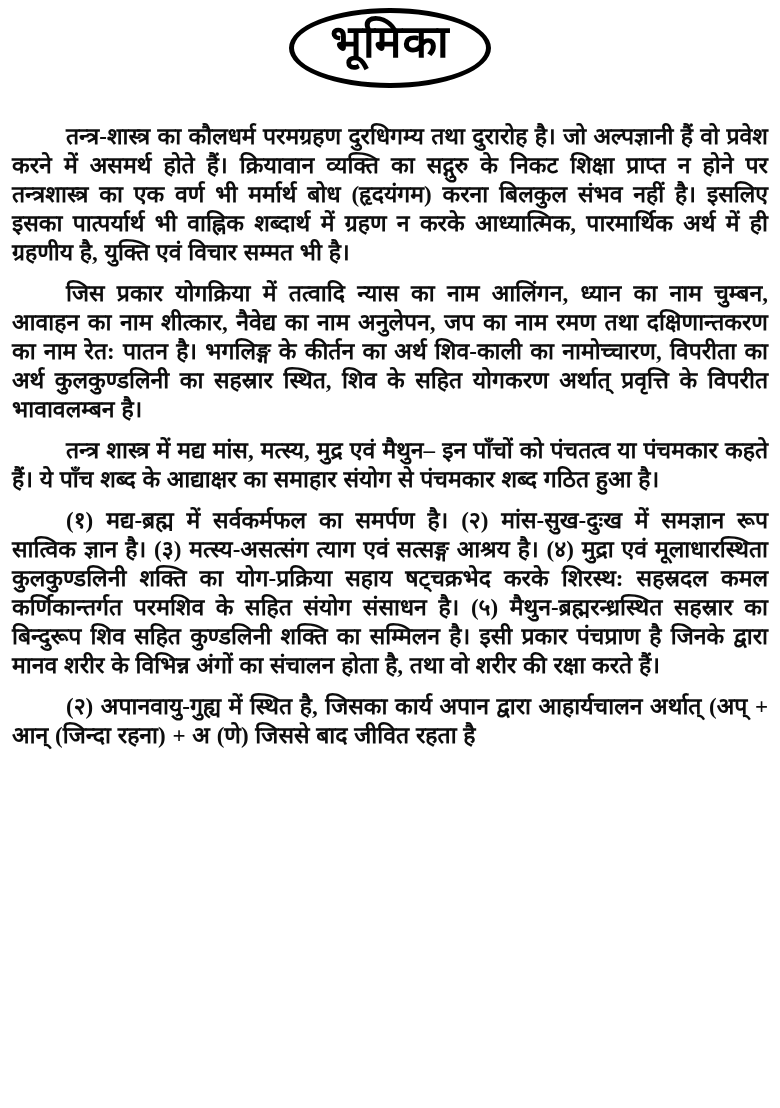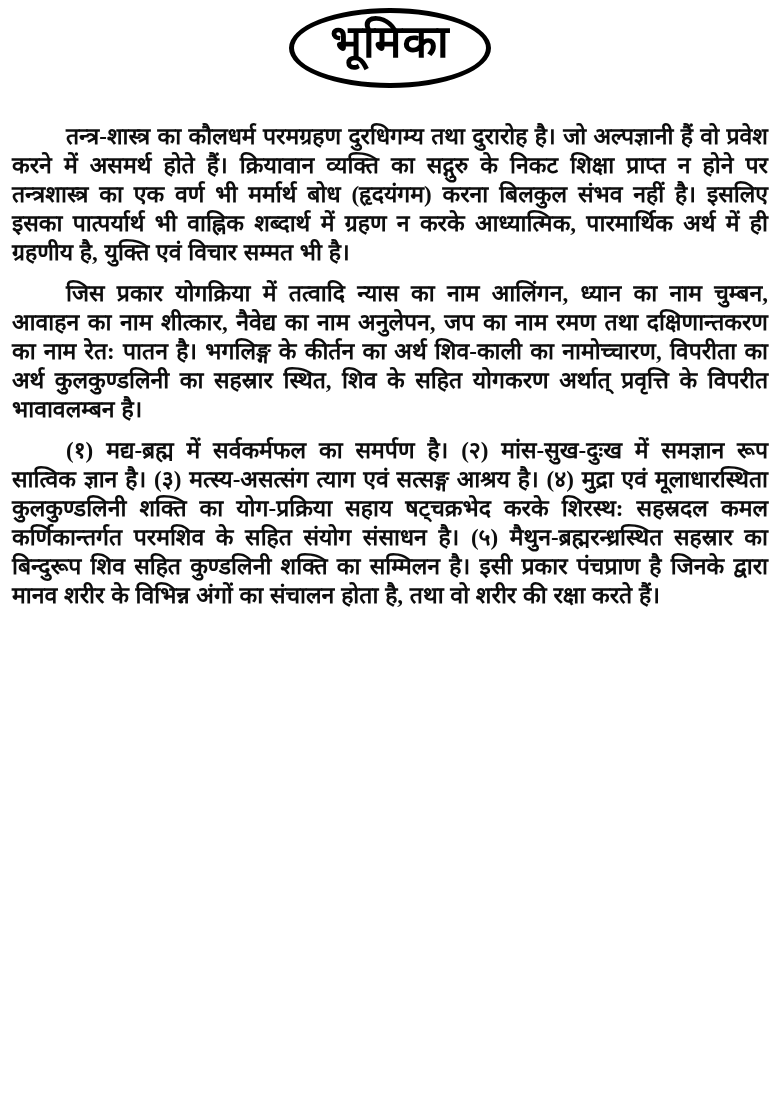--- a/index.html
+++ b/index.html
@@ -58,16 +58,18 @@
 
   <div class="title-wrap">
     <div class="title-oval">
       <span class="title-text">भूमिका</span>
     </div>
   </div>
 
   <div class="content">
     <p class="para">तन्त्र-शास्त्र का कौलधर्म परमग्रहण दुरधिगम्य तथा दुरारोह है। जो अल्पज्ञानी हैं वो प्रवेश करने में असमर्थ होते हैं। क्रियावान व्यक्ति का सद्गुरु के निकट शिक्षा प्राप्त न होने पर तन्त्रशास्त्र का एक वर्ण भी मर्मार्थ बोध (हृदयंगम) करना बिलकुल संभव नहीं है। इसलिए इसका पात्पर्यार्थ भी वाह्निक शब्दार्थ में ग्रहण न करके आध्यात्मिक, पारमार्थिक अर्थ में ही ग्रहणीय है, युक्ति एवं विचार सम्मत भी है।</p>
     <p class="para">जिस प्रकार योगक्रिया में तत्वादि न्यास का नाम आलिंगन, ध्यान का नाम चुम्बन, आवाहन का नाम शीत्कार, नैवेद्य का नाम अनुलेपन, जप का नाम रमण तथा दक्षिणान्तकरण का नाम रेत: पातन है। भगलिङ्ग के कीर्तन का अर्थ शिव-काली का नामोच्चारण, विपरीता का अर्थ कुलकुण्डलिनी का सहस्रार स्थित, शिव के सहित योगकरण अर्थात् प्रवृत्ति के विपरीत भावावलम्बन है।</p>
+    <p class="para">तन्त्र शास्त्र में मद्य मांस, मत्स्य, मुद्र एवं मैथुन– इन पाँचों को पंचतत्व या पंचमकार कहते हैं। ये पाँच शब्द के आद्याक्षर का समाहार संयोग से पंचमकार शब्द गठित हुआ है।</p>
     <p class="para">(१) मद्य-ब्रह्म में सर्वकर्मफल का समर्पण है। (२) मांस-सुख-दुःख में समज्ञान रूप सात्विक ज्ञान है। (३) मत्स्य-असत्संग त्याग एवं सत्सङ्ग आश्रय है। (४) मुद्रा एवं मूलाधारस्थिता कुलकुण्डलिनी शक्ति का योग-प्रक्रिया सहाय षट्चक्रभेद करके शिरस्थ: सहस्रदल कमल कर्णिकान्तर्गत परमशिव के सहित संयोग संसाधन है। (५) मैथुन-ब्रह्मरन्ध्रस्थित सहस्रार का बिन्दुरूप शिव सहित कुण्डलिनी शक्ति का सम्मिलन है। इसी प्रकार पंचप्राण है जिनके द्वारा मानव शरीर के विभिन्न अंगों का संचालन होता है, तथा वो शरीर की रक्षा करते हैं।</p>
+    <p class="para">(२) अपानवायु-गुह्य में स्थित है, जिसका कार्य अपान द्वारा आहार्यचालन अर्थात् (अप् + आन् (जिन्दा रहना) + अ (णे) जिससे बाद जीवित रहता है</p>
   </div>
 
 </div>
 
 </body></html>

